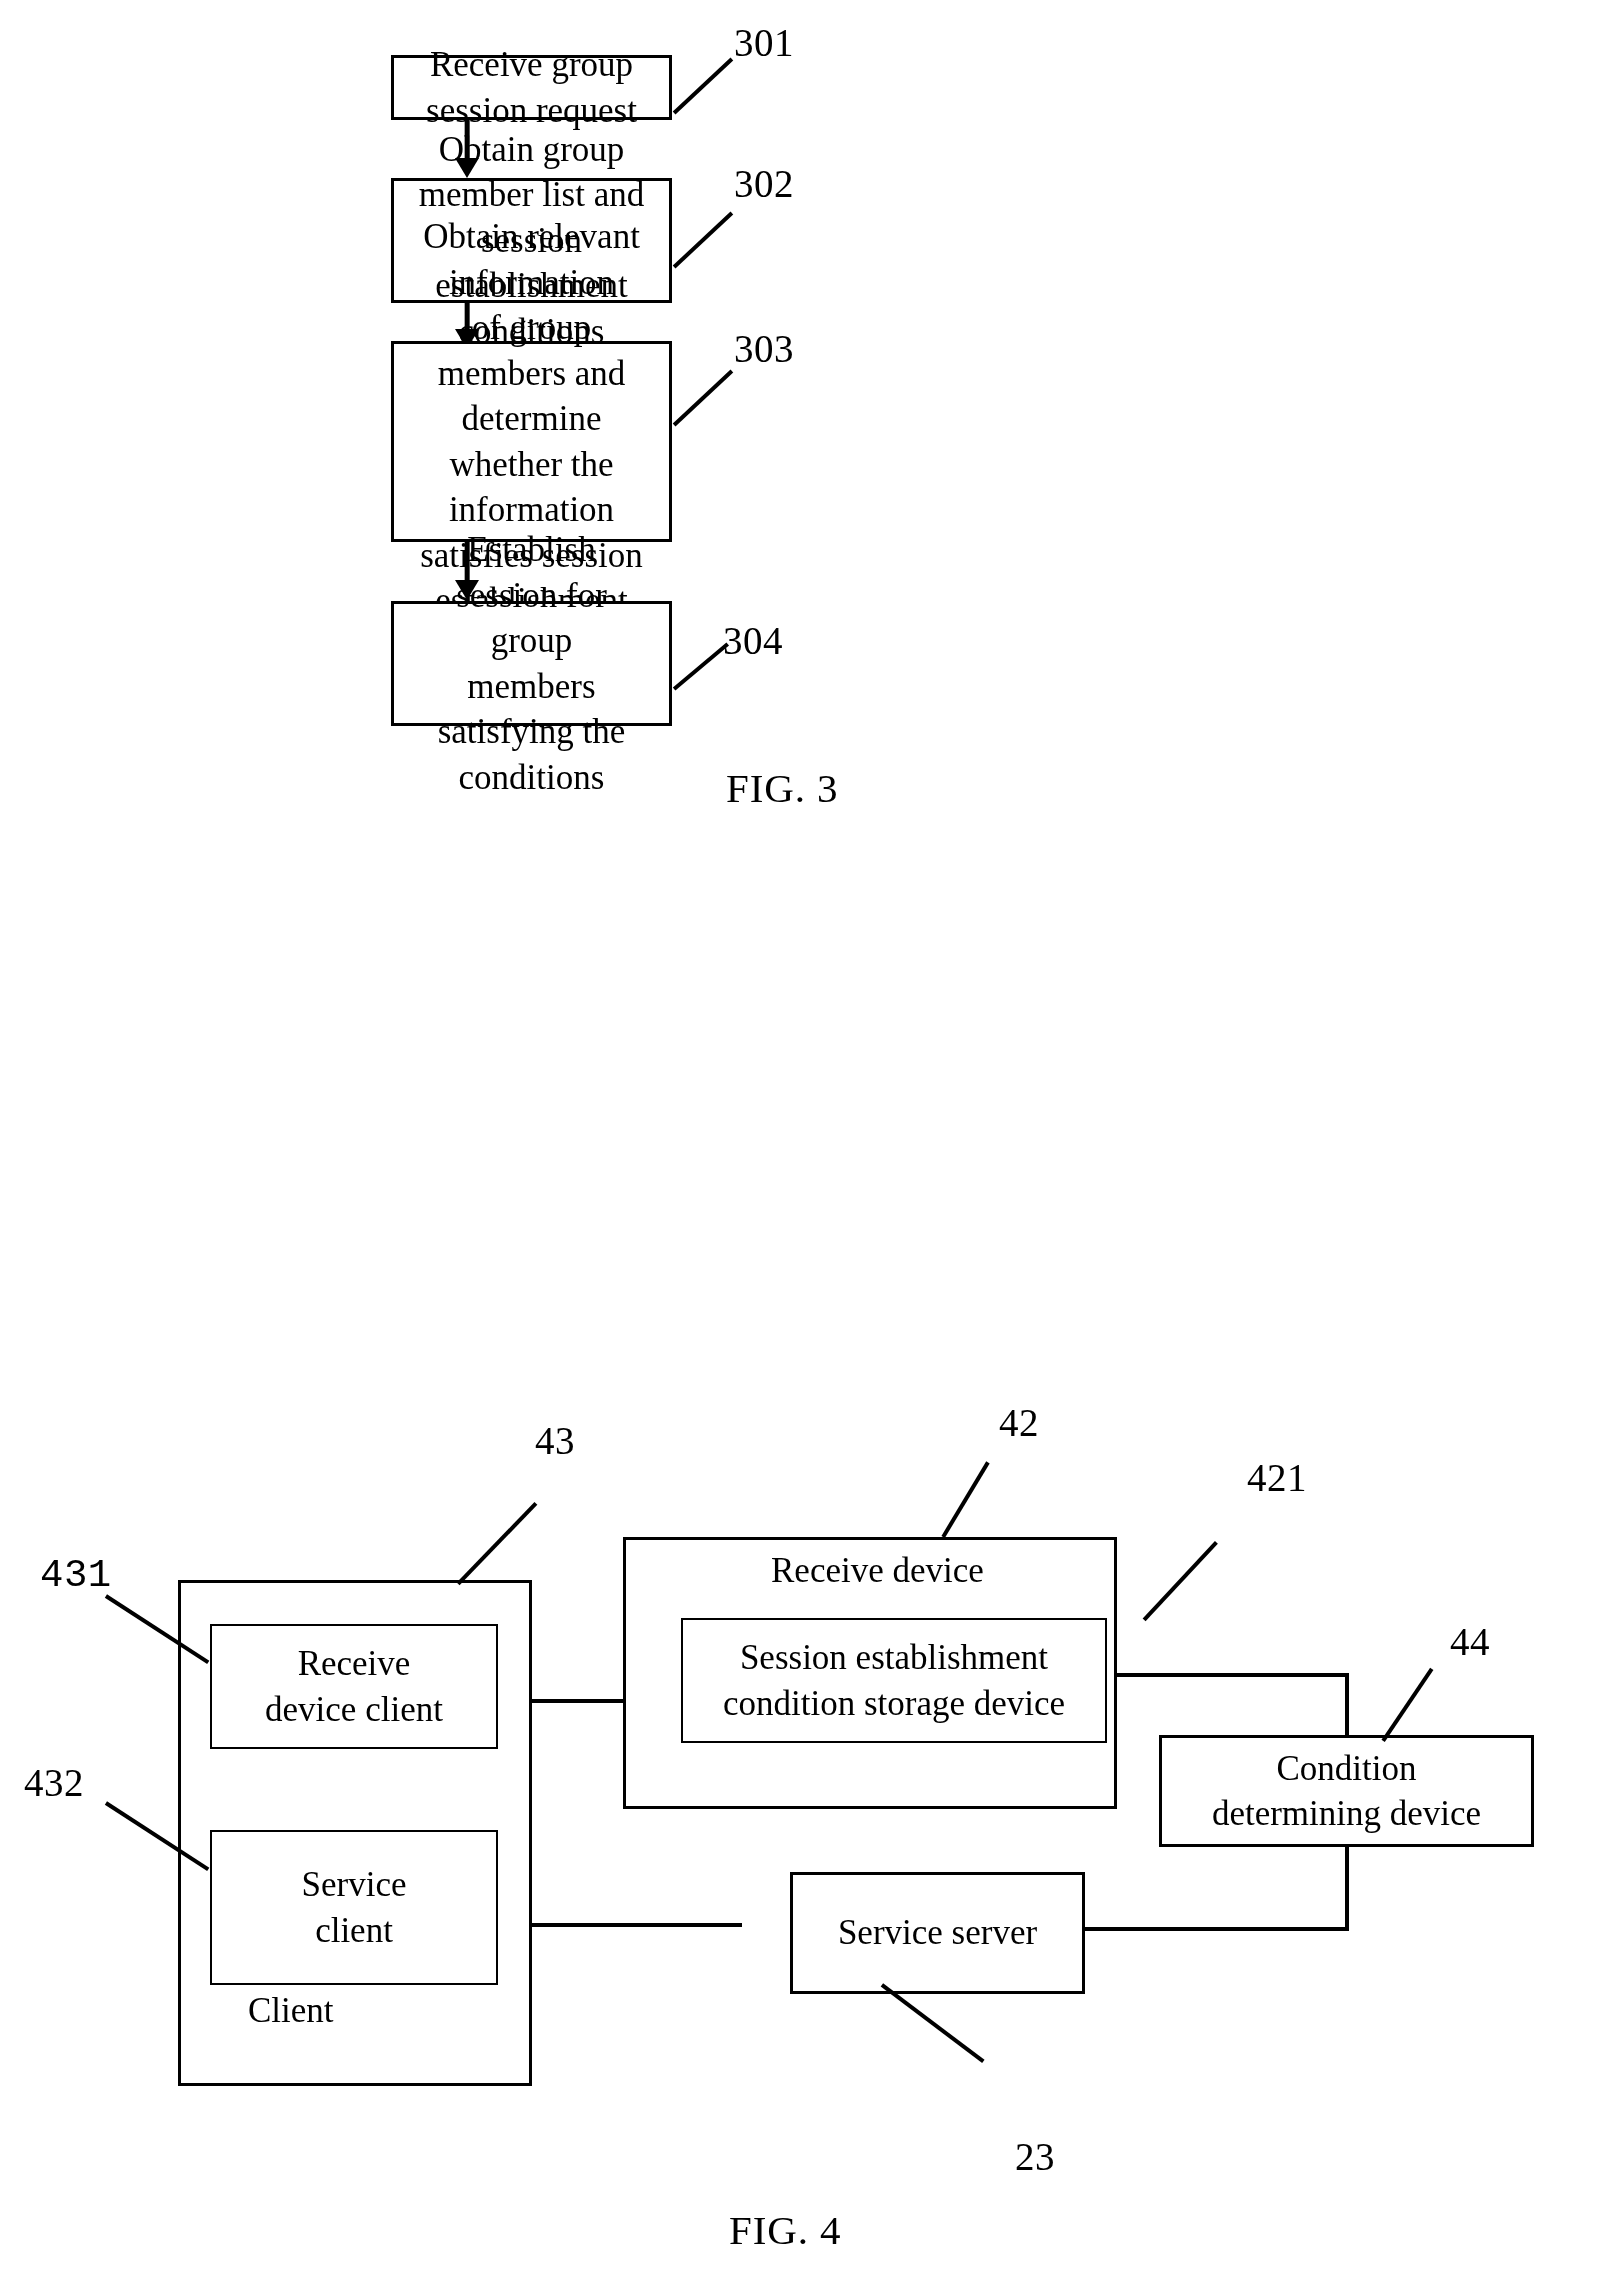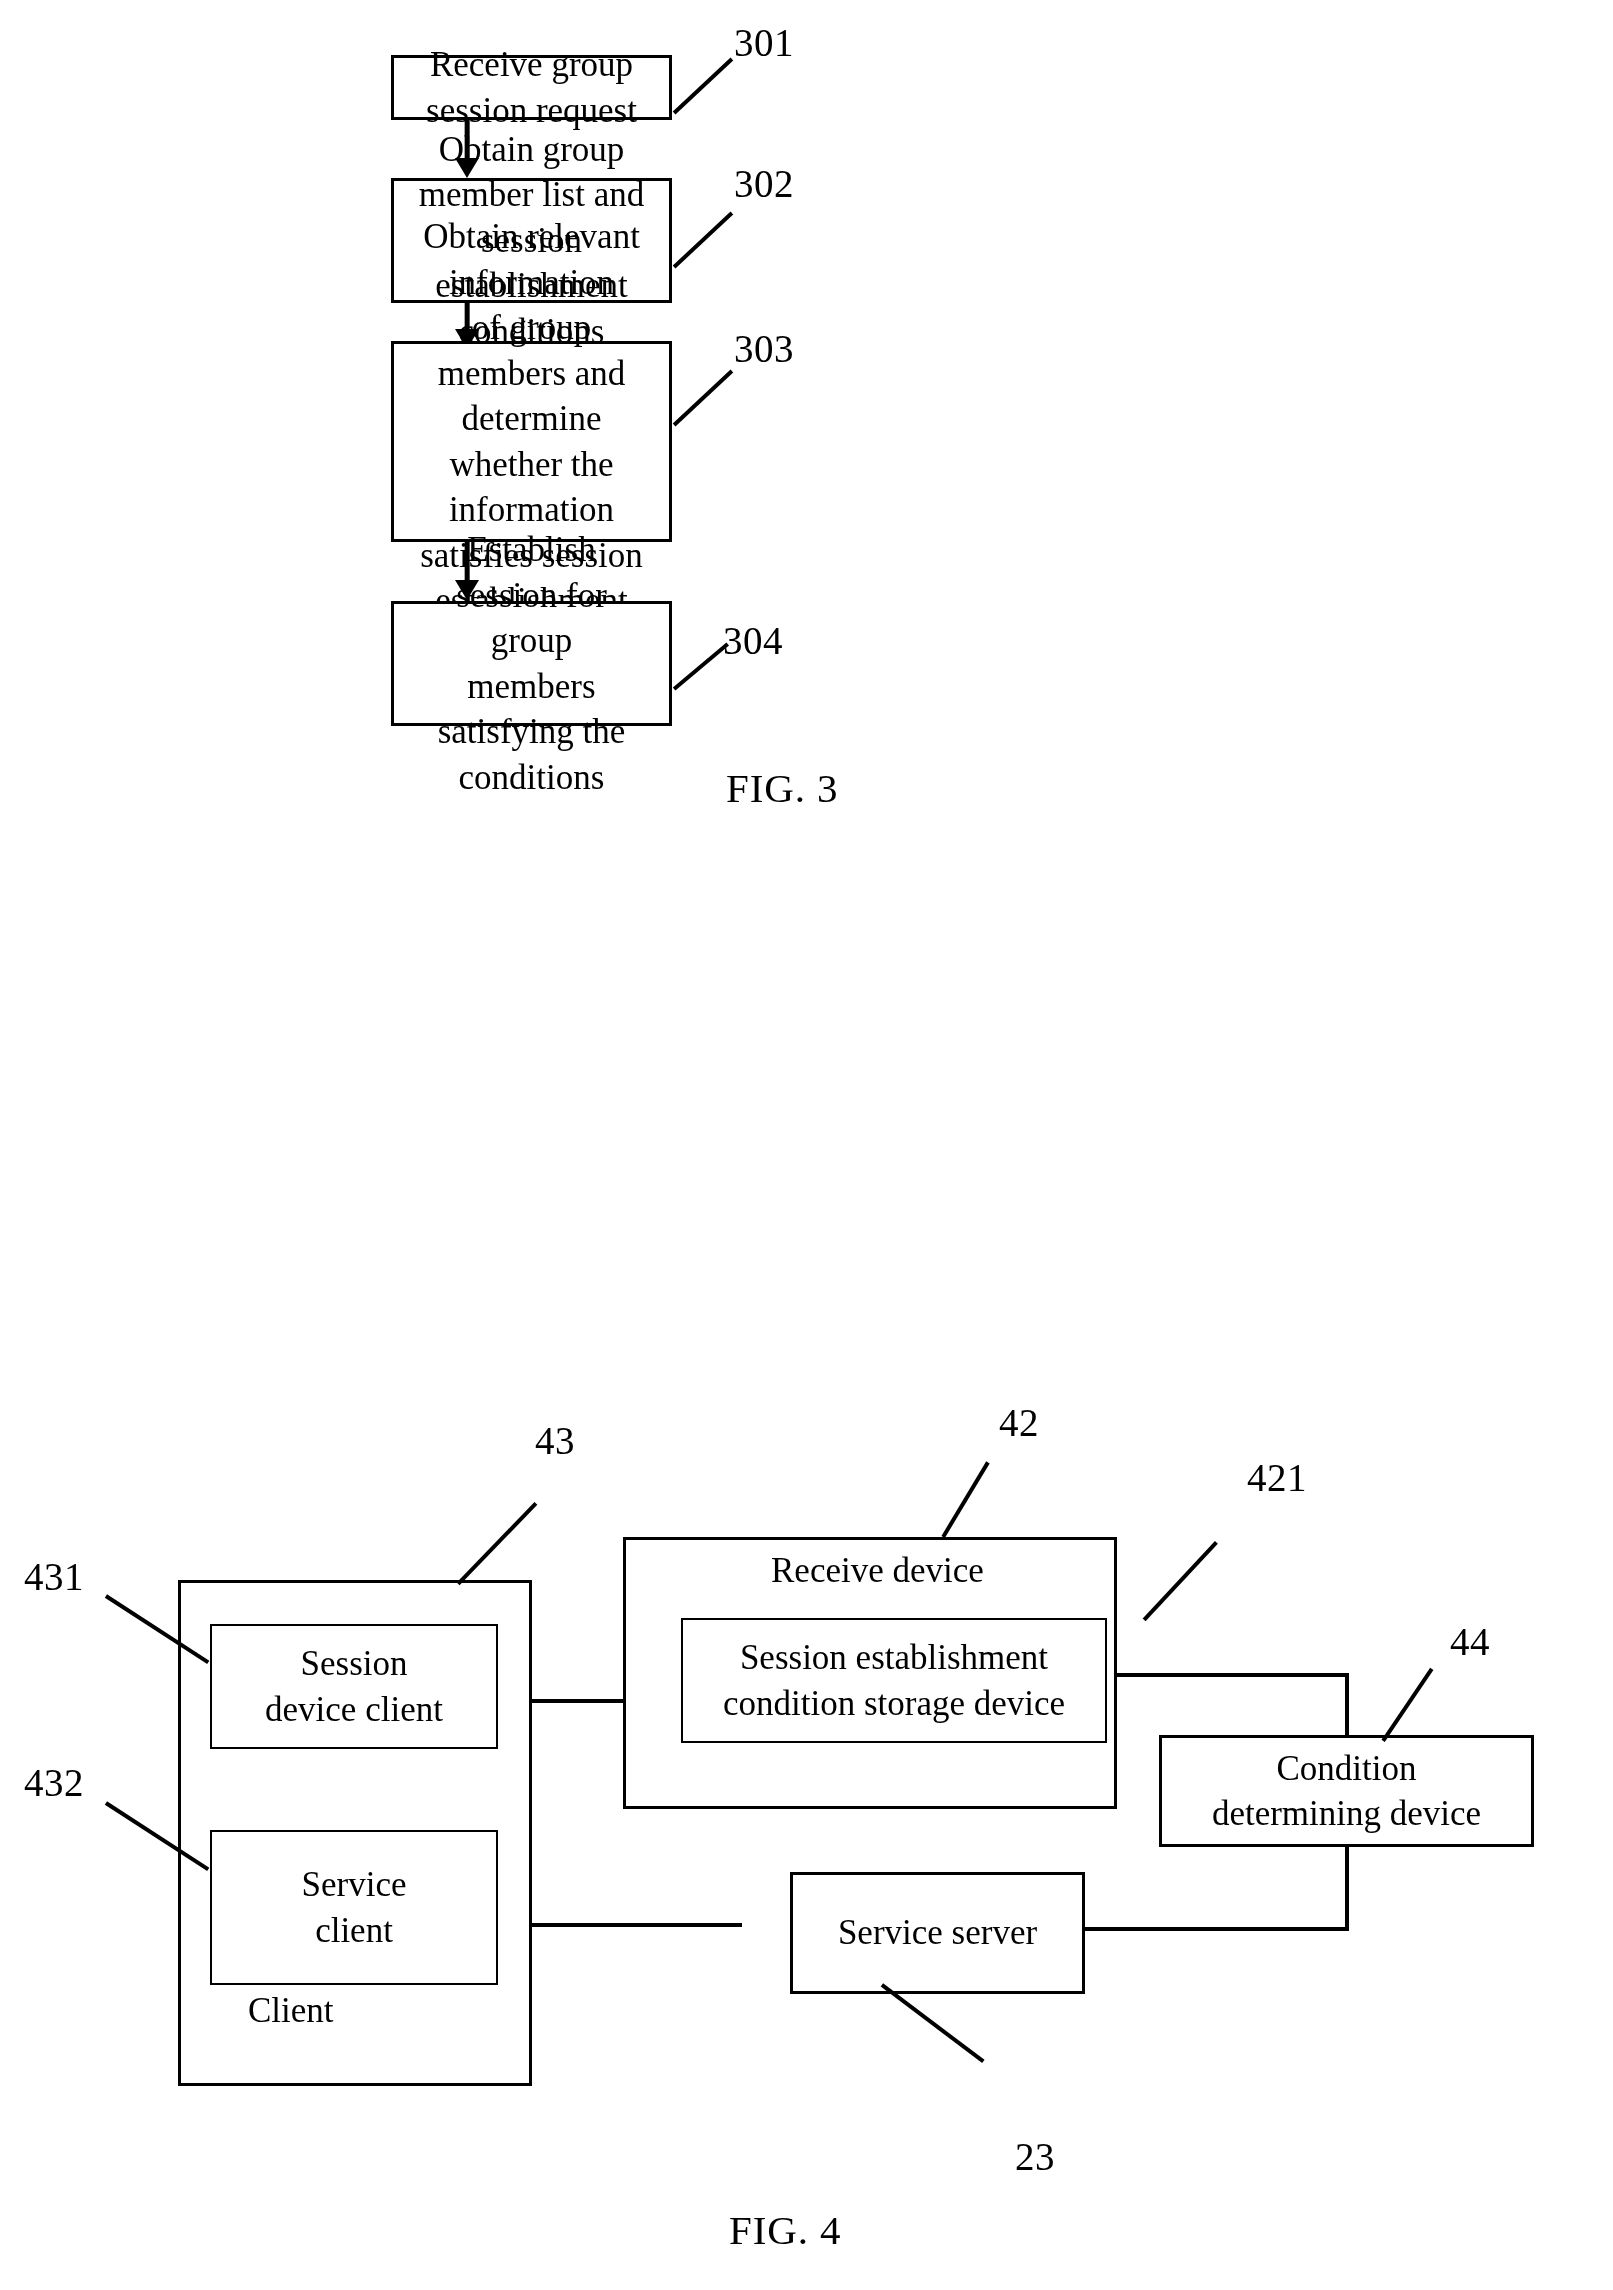--- a/index.html
+++ b/index.html
@@ -180,25 +180,25 @@
   <div class="conn-h" style="left:1035px; top:1927px; width:314px;"></div>
 
   <div class="conn-v" style="left:1110px; top:1574px; height:234px;"></div>
 
   <div class="box" style="left:178px; top:1580px; width:354px; height:506px; z-index:2;"></div>
   <div class="outer-label" style="left:248px; top:1991px; z-index:4;">Client</div>
   <div class="leader" style="left:458px; top:1582px; width:112px; transform: rotate(-46deg);"></div>
   <div class="ref" style="left:535px; top:1418px;">43</div>
 
   <div class="box thin box-multiline" style="left:210px; top:1624px; width:288px; height:125px;">
-    <span>Session</span>
+    <span>Receive</span>
     <span>device client</span>
   </div>
   <div class="leader" style="left:106px; top:1594px; width:122px; transform: rotate(33deg);"></div>
-  <div class="ref" style="left:24px; top:1554px;">431</div>
+  <div class="ref" style="left:40px; top:1554px;font-family:Liberation Mono, monospace;">431</div>
 
   <div class="box thin box-multiline" style="left:210px; top:1830px; width:288px; height:155px;">
     <span>Service</span>
     <span>client</span>
   </div>
   <div class="leader" style="left:106px; top:1801px; width:122px; transform: rotate(33deg);"></div>
   <div class="ref" style="left:24px; top:1760px;">432</div>
 
   <div class="box" style="left:623px; top:1537px; width:494px; height:272px; z-index:2;"></div>
   <div class="outer-label" style="left:771px; top:1551px; z-index:4;">Receive device</div>

